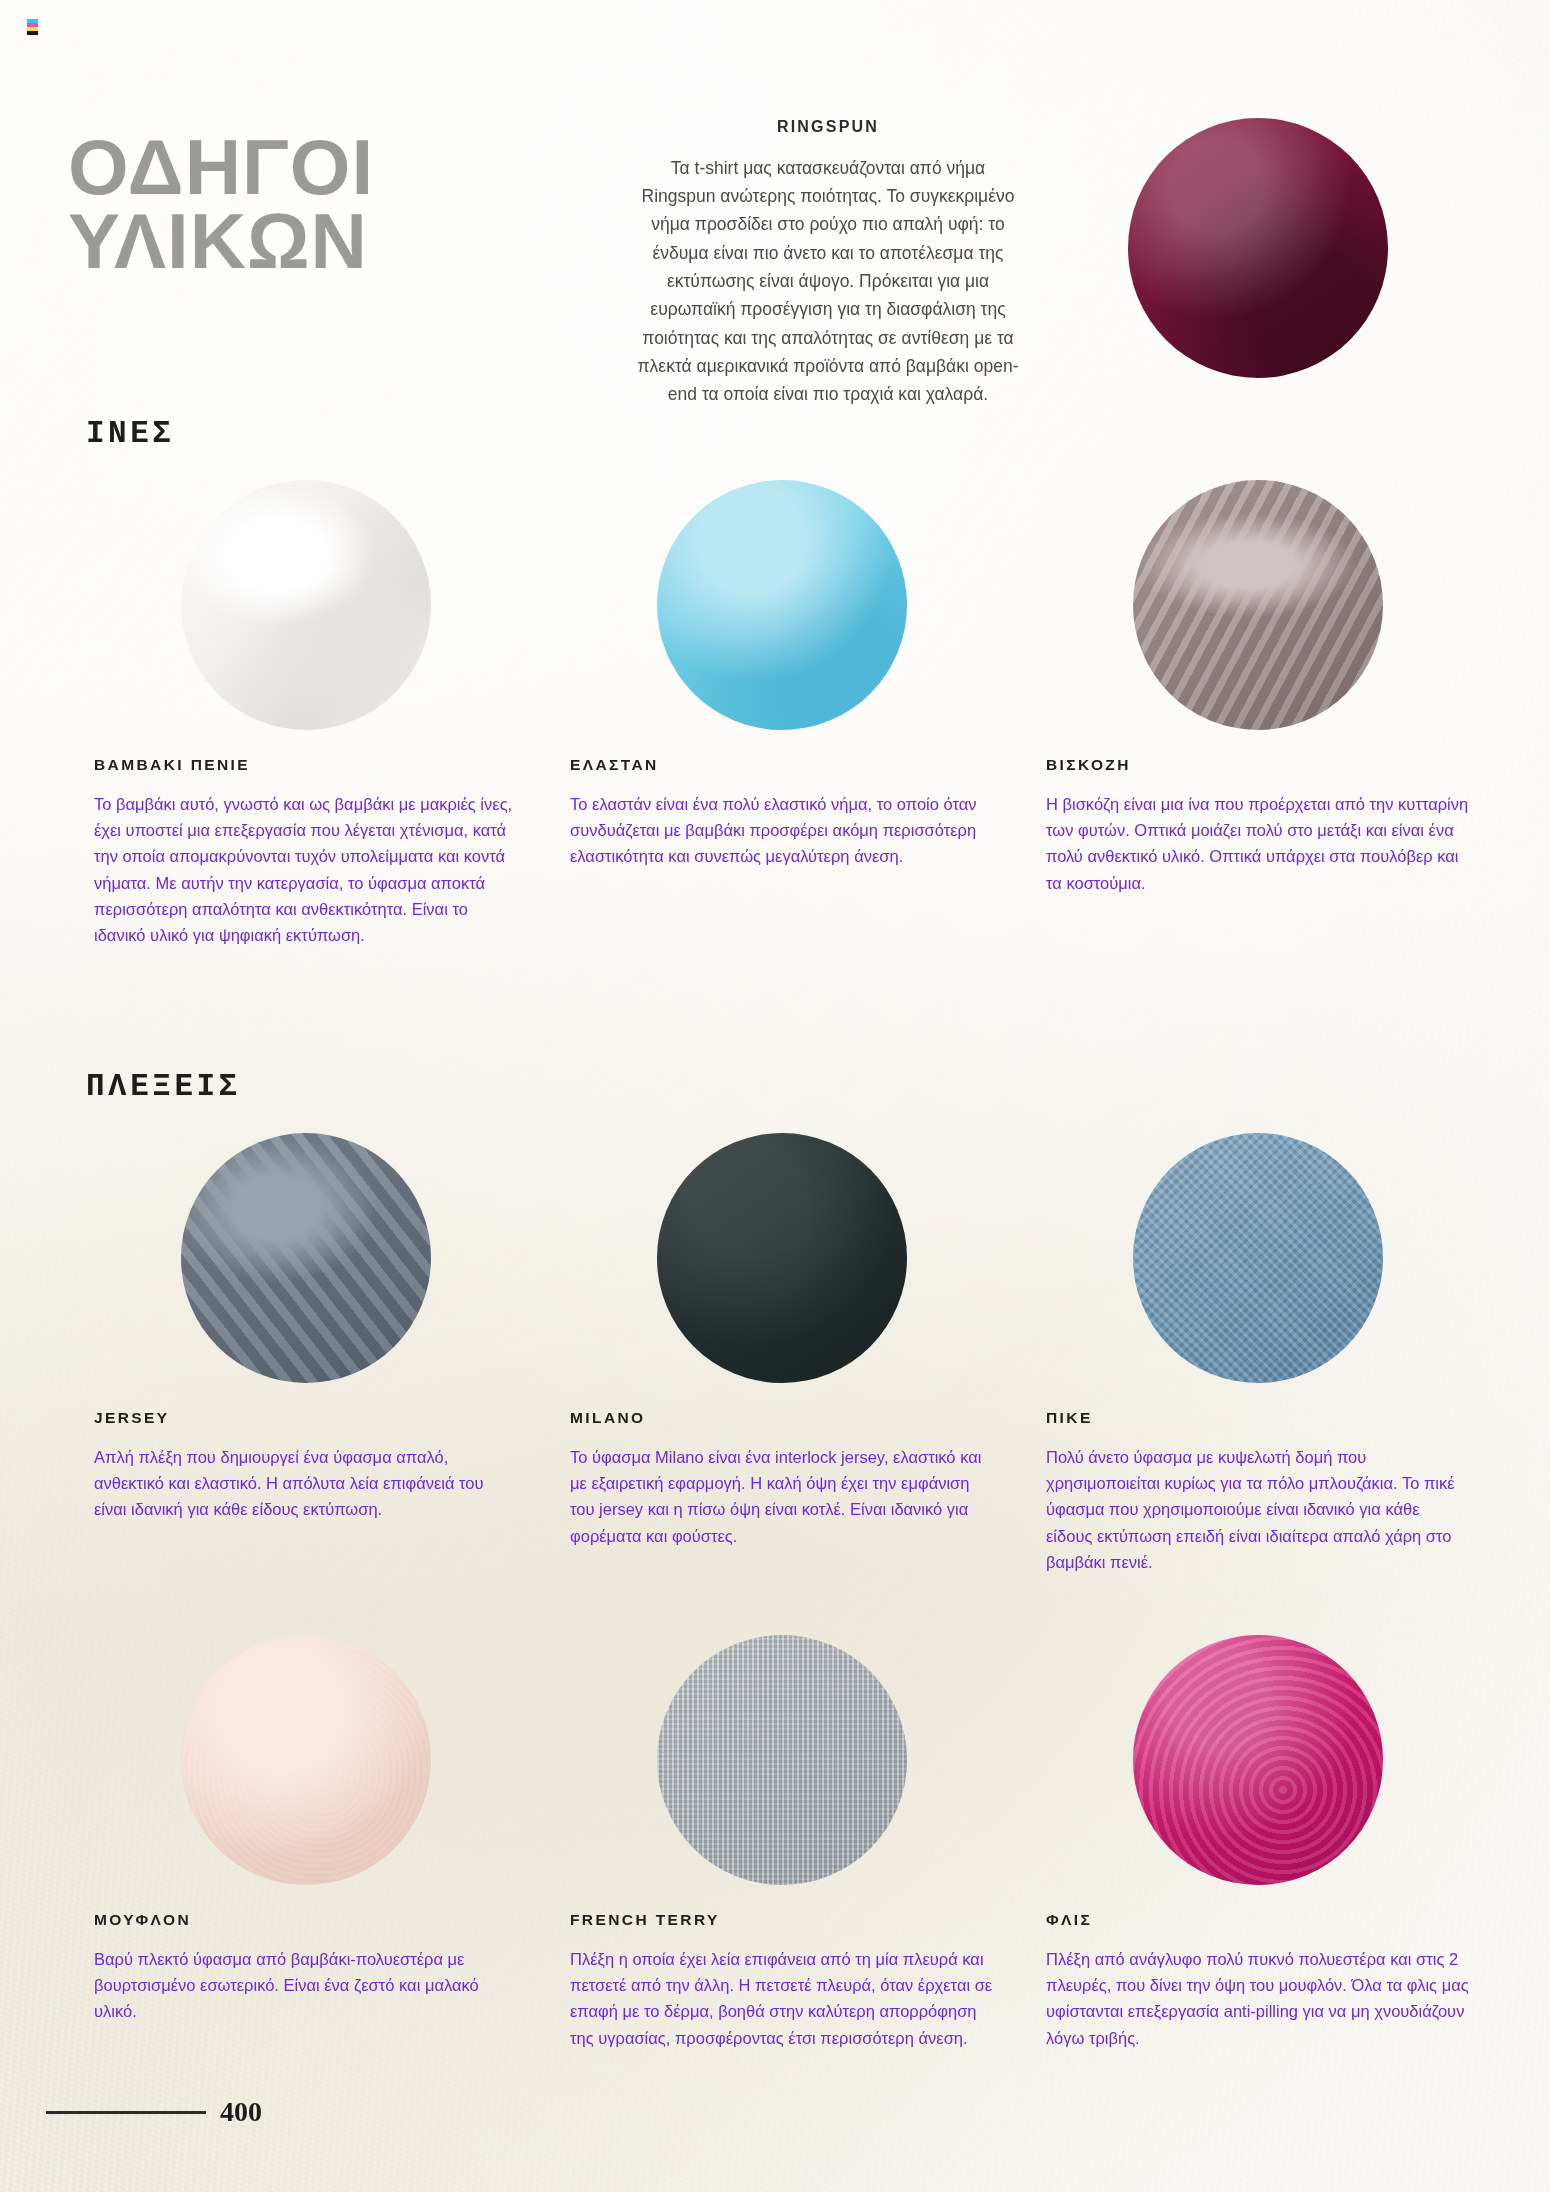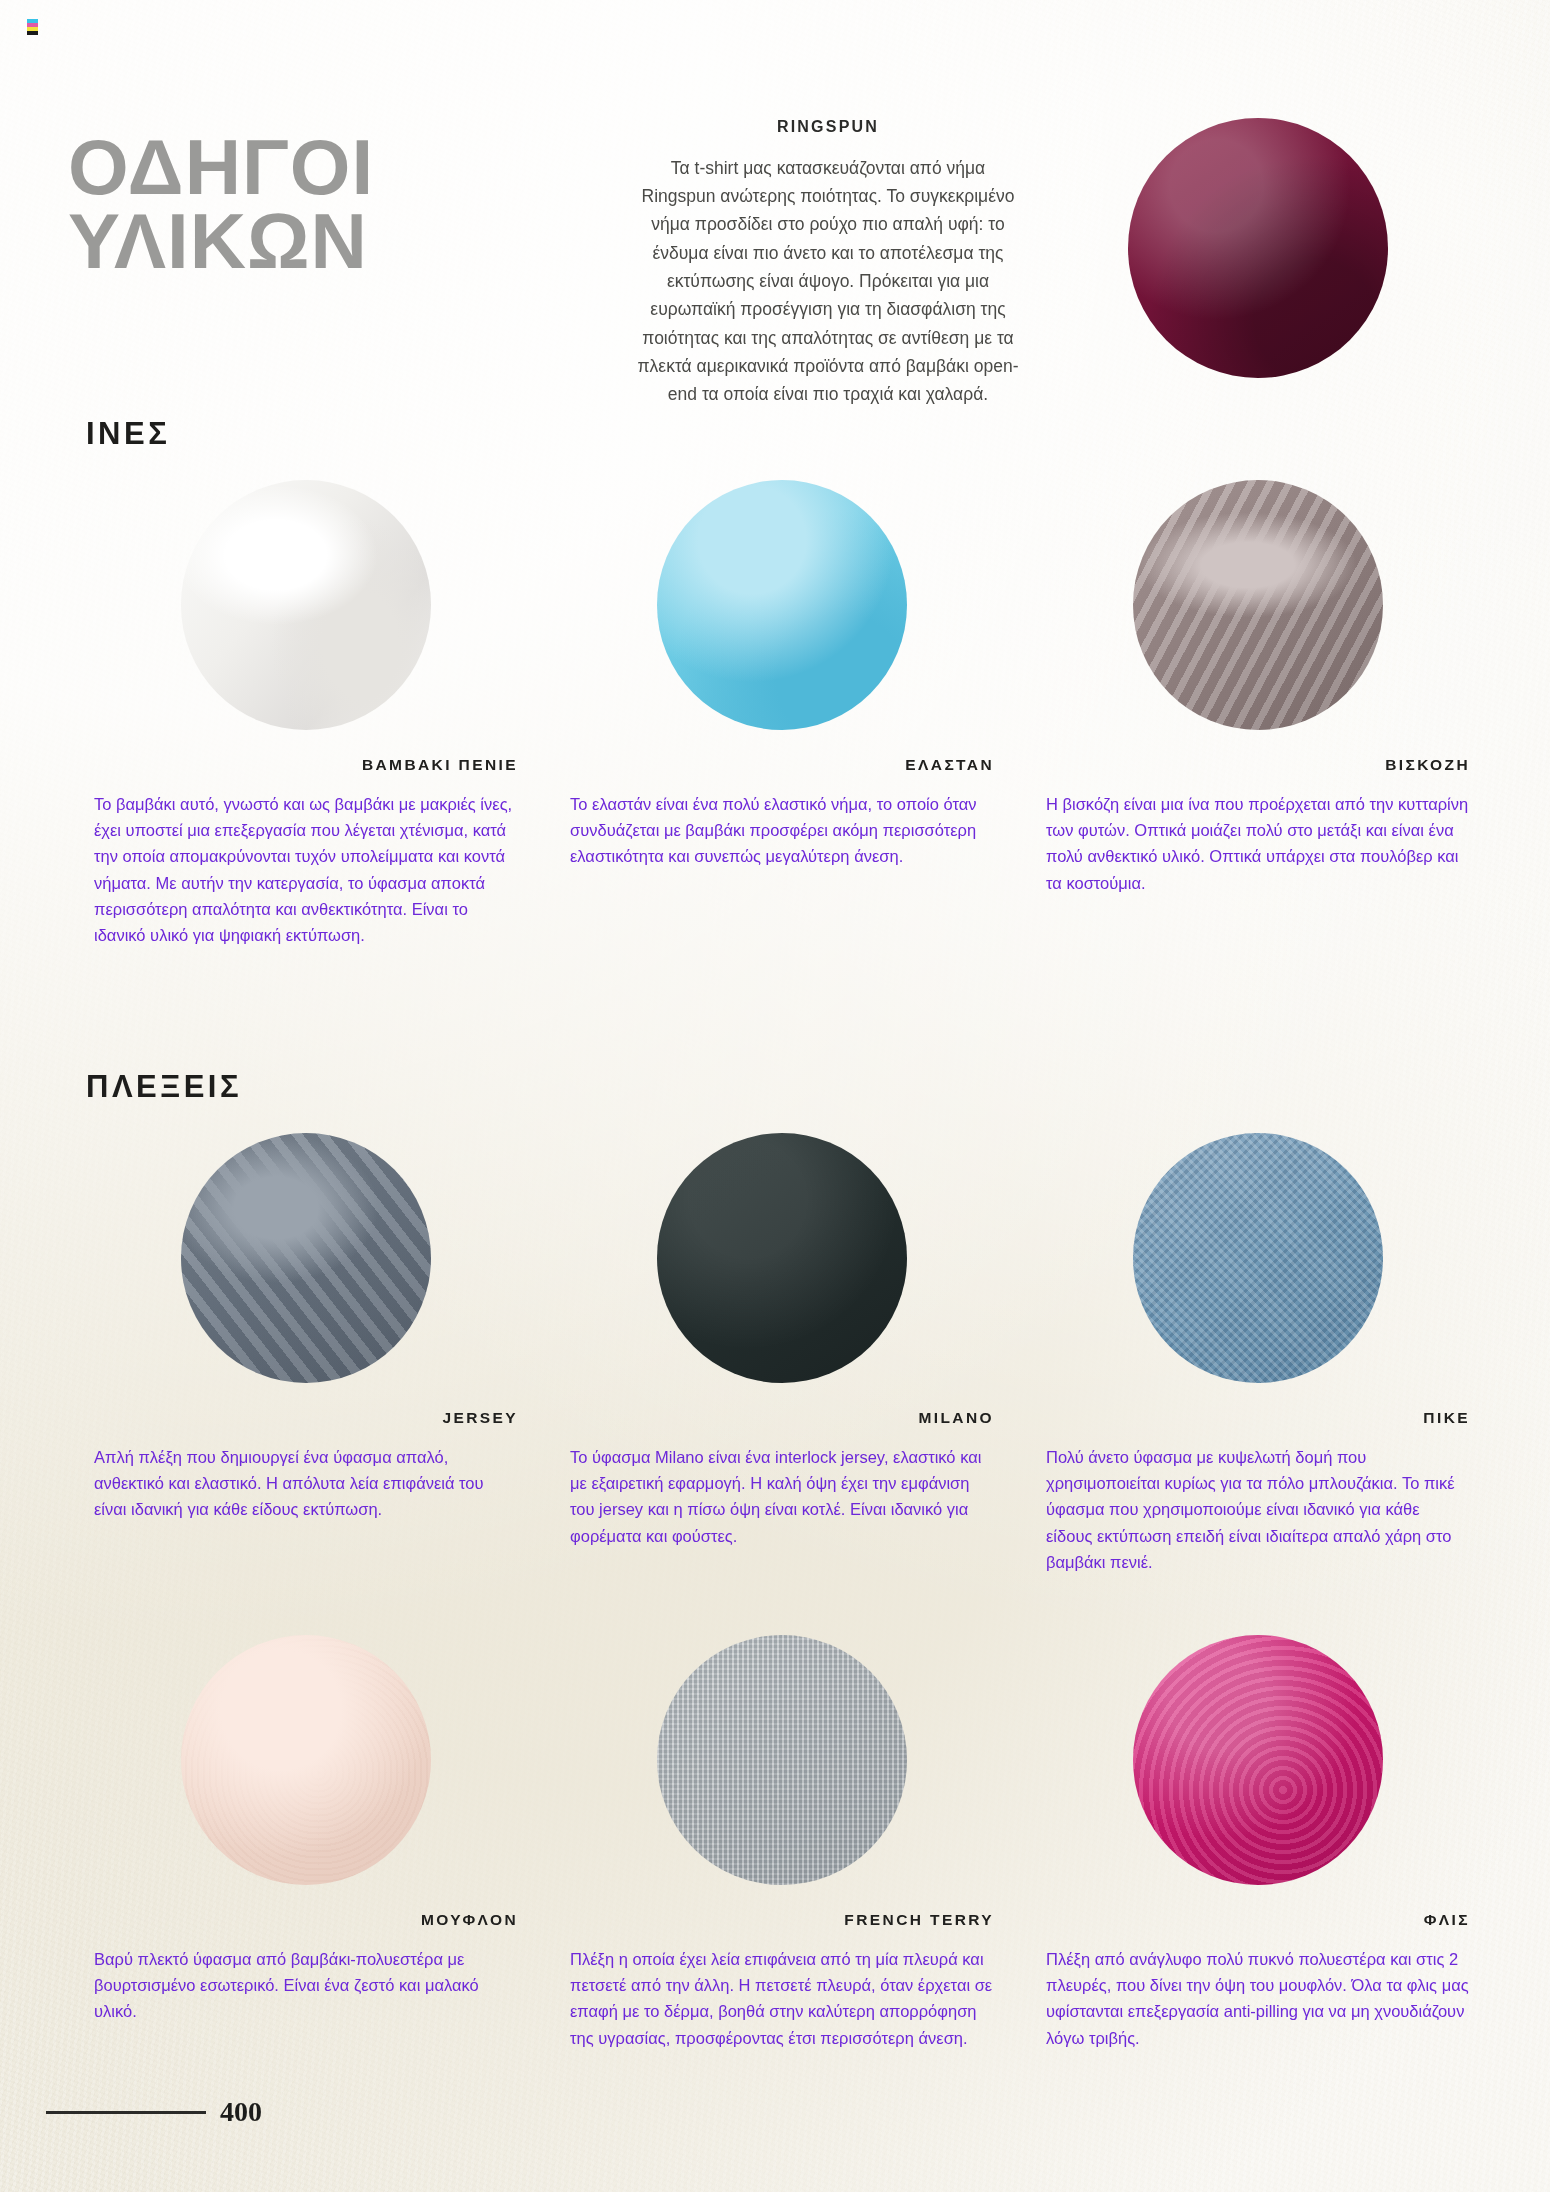--- a/index.html
+++ b/index.html
@@ -42,29 +42,29 @@
   .ringspun-block{position:absolute;left:625px;top:118px;width:390px;text-align:center;}
   .ringspun-title{font-size:16px;font-weight:700;letter-spacing:2.2px;color:#2b2b29;margin-bottom:14px;}
   .ringspun-body{font-size:17.5px;line-height:1.62;color:#4a4a47;}
 
   .hero-swatch{position:absolute;left:1120px;top:118px;width:260px;height:260px;border-radius:50%;
     background:
       radial-gradient(circle at 34% 26%, rgba(255,255,255,.24) 0 18%, rgba(0,0,0,0) 52%),
       radial-gradient(circle at 72% 78%, rgba(0,0,0,.32) 0 22%, rgba(0,0,0,0) 60%),
       linear-gradient(145deg,#8c1f45 0%,#6e1236 48%,#5a0e2b 100%);}
 
-  .section-head{position:absolute;font-size:31px;font-weight:700;letter-spacing:3.5px;color:#1d1d1b;}
+  .section-head{position:absolute;font-size:31px;font-weight:700;letter-spacing:3.5px;color:#1d1d1b;font-family:Liberation Mono, monospace;}
   #sec-ines{left:78px;top:390px;}
   #sec-plexeis{left:78px;top:1043px;}
 
   .grid-row{position:absolute;left:60px;width:1430px;display:flex;gap:0;}
   .cell{width:476px;box-sizing:border-box;padding:0 26px;}
   .cell .swatch-wrap{display:flex;justify-content:center;}
   .swatch{width:250px;height:250px;border-radius:50%;}
-  .cell .name{text-align:right;font-size:15.5px;font-weight:700;letter-spacing:2.4px;color:#20201e;margin:26px 0 16px;}
+  .cell .name{text-align:left;font-size:15.5px;font-weight:700;letter-spacing:2.4px;color:#20201e;margin:26px 0 16px;}
   .cell .desc{font-size:16.5px;line-height:1.6;color:#6d28d9;}
 
   
   .sw-cotton{background:
       radial-gradient(ellipse 58% 40% at 38% 30%, #ffffff 0 35%, rgba(255,255,255,0) 70%),
       radial-gradient(ellipse 50% 70% at 72% 66%, #e6e4e0 0 30%, rgba(230,228,224,0) 72%),
       linear-gradient(128deg,#fbfbfa 0%,#f0efec 40%,#dfdddb 72%,#f6f5f3 100%);}
   .sw-elastan{background:
       radial-gradient(circle at 38% 24%, #b9e7f4 0 22%, rgba(0,0,0,0) 58%),
       radial-gradient(circle at 74% 80%, #4fb8d8 0 24%, rgba(0,0,0,0) 62%),

